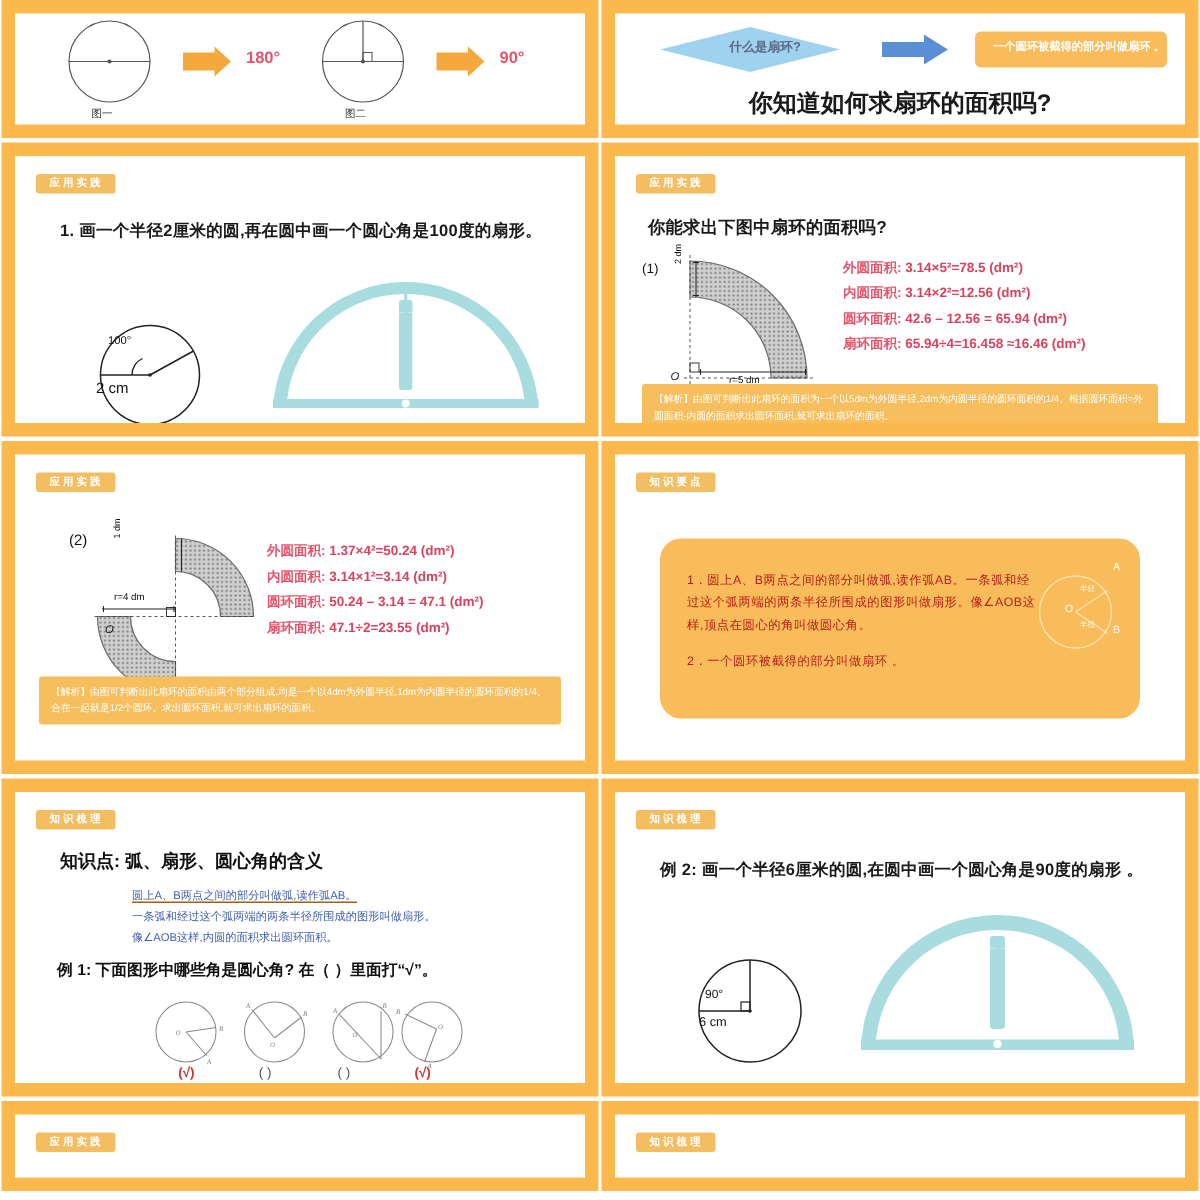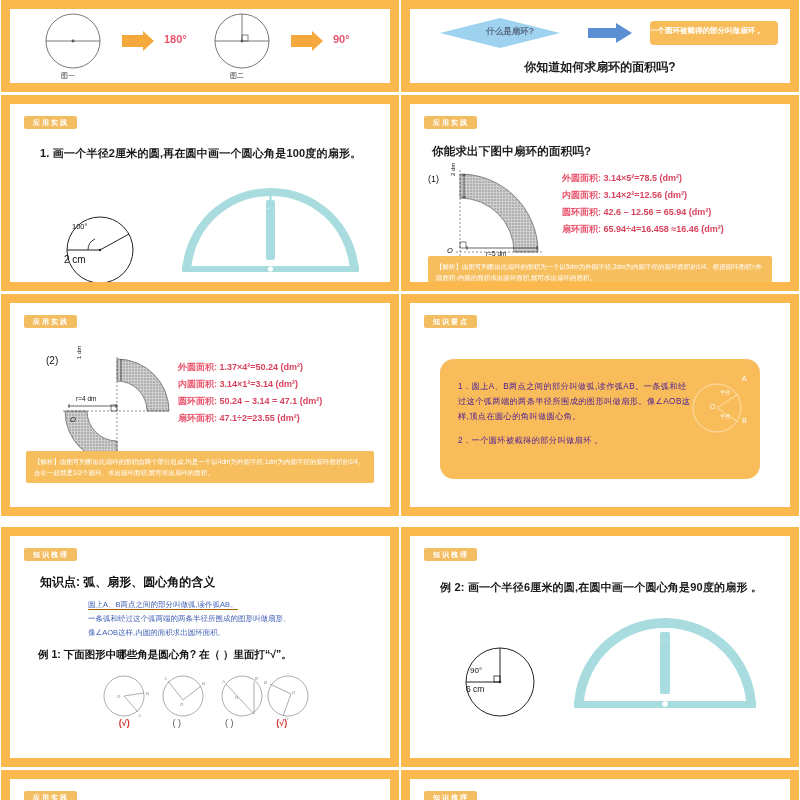--- a/index.html
+++ b/index.html
@@ -19,21 +19,21 @@
   .slide {
     width: 398px;
     margin: 0 1px 3px 1px;
     background: #FBB84C;
     padding: 9px;
     position: relative;
   }
   .slide.r1 { height: 92px; }
   .slide.r2 { height: 196px; }
   .slide.r3 { height: 222px; }
-  .slide.r4 { height: 240px; margin-top: 8px; }
+  .slide.r4 { height: 212px; }
   .slide.r5 { height: 60px; }
   .inner {
     width: 100%; height: 100%;
     background: #ffffff;
     position: relative;
     overflow: hidden;
   }
   .badge {
     position: absolute;
     left: 14px; top: 12px;
@@ -65,21 +65,21 @@
     color: #ffffff;
     font-size: 6.5px;
     line-height: 11px;
     padding: 5px 8px;
     border-radius: 2px;
   }
   .kbox {
     position: absolute;
     background: #F9BC5A;
     border-radius: 14px;
-    color: #4c1d95;
+    color: #b91c1c;
   }
   .kbox p { margin: 0 0 9px 0; font-size: 8.2px; line-height: 15px; letter-spacing: .4px; }
   svg { display: block; overflow: visible; }
   .blue-note { font-size: 7.5px; line-height: 14px; color: #3F5FB5; }
   .blue-note .u { border-bottom: 1px solid #a16207; }
 </style>
 </head>
 <body>
 
 <div class="grid">
@@ -106,22 +106,22 @@
   </div>
 
   <div class="slide r1">
     <div class="inner">
       <svg class="abs" style="left:10px; top:5px;" width="360" height="40" viewBox="0 0 360 40">
         <polygon points="20,19 80,4 140,19 80,34" fill="#9ED2EE"></polygon>
         <path d="M168 14 L196 14 L196 9 L212 19 L196 29 L196 24 L168 24 Z" fill="#5B8FD4"></path>
         <rect x="230" y="7" width="128" height="24" rx="4" fill="#F9BC5A"></rect>
       </svg>
       <div class="abs" style="left:40px; top:17px; width:120px; text-align:center; font-size:8.5px; color:#5A6B86; font-weight:bold;">什么是扇环?</div>
-      <div class="abs" style="left:240px; top:17px; width:128px; font-size:7.5px; color:#ffffff; font-weight:bold;">一个圆环被截得的部分叫做扇环 。</div>
-      <div class="abs" style="left:0; top:50px; width:380px; text-align:center; font-size:12px; color:#1a1a1a; font-weight:bold;">你知道如何求扇环的面积吗?</div>
+      <div class="abs" style="left:240px; top:17px; width:128px; font-size:7.5px; color:#ffffff; font-weight:bold;padding-left:12px;">一个圆环被截得的部分叫做扇环 。</div>
+      <div class="abs" style="left:0; top:50px; width:380px; text-align:center; font-size:16px; color:#1a1a1a; font-weight:bold;">你知道如何求扇环的面积吗?</div>
     </div>
   </div>
 
   <div class="slide r2">
     <div class="inner">
       <div class="badge">应用实践</div>
       <div class="title-line" style="font-size:11px; top:42px; left:30px;">1. 画一个半径2厘米的圆,再在圆中画一个圆心角是100度的扇形。</div>
 
       <svg class="abs" style="left:50px; top:100px;" width="80" height="80" viewBox="0 0 80 80">
         <circle cx="40" cy="46" r="33" fill="none" stroke="#222" stroke-width="1"></circle>

